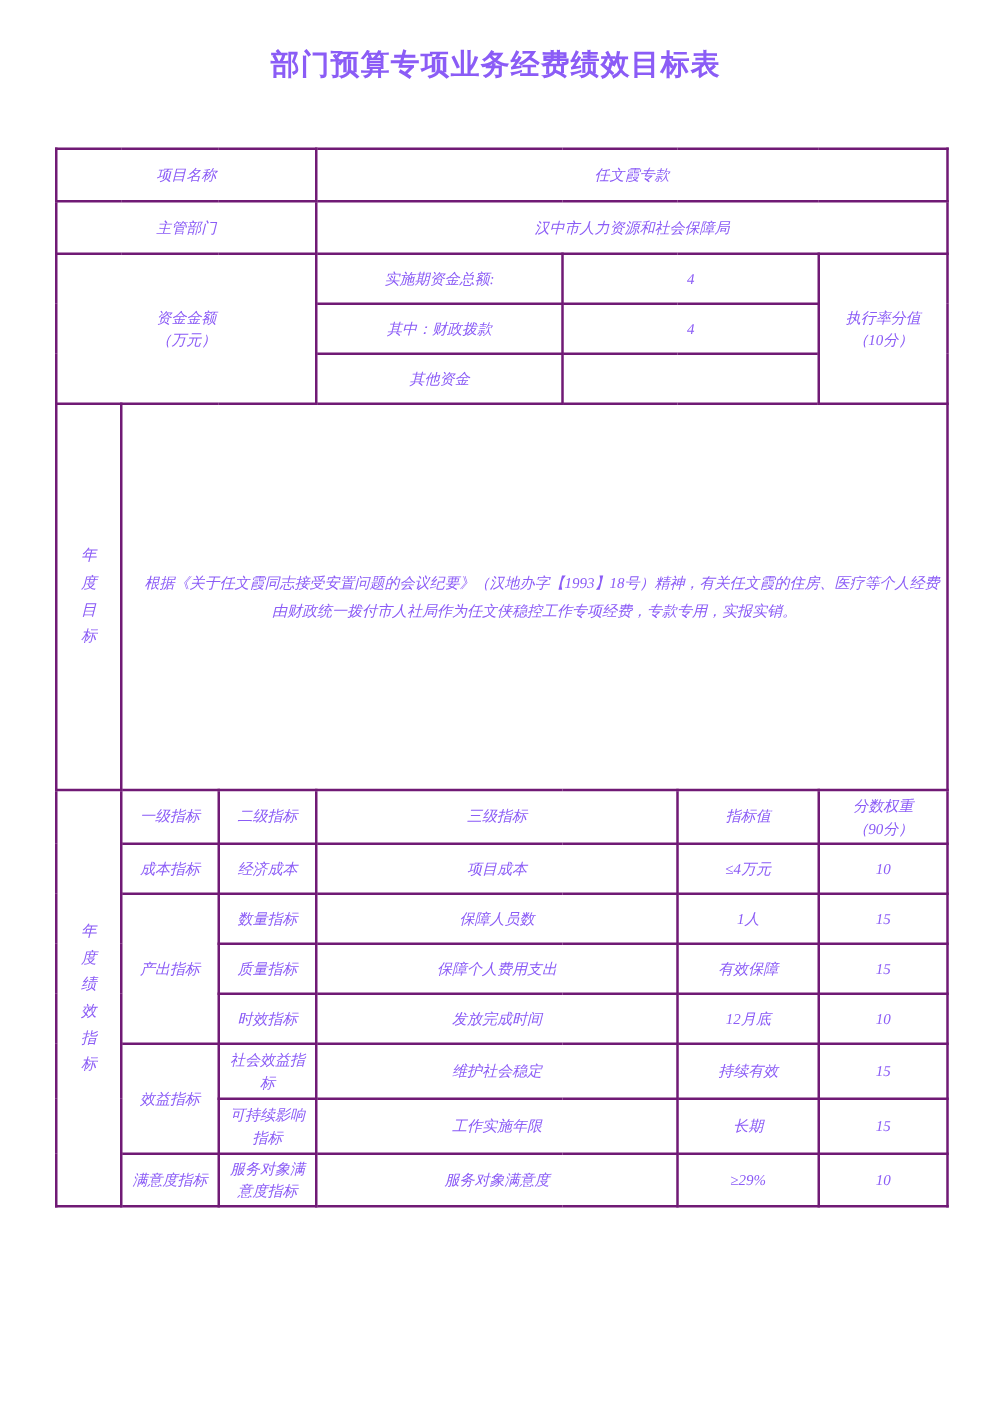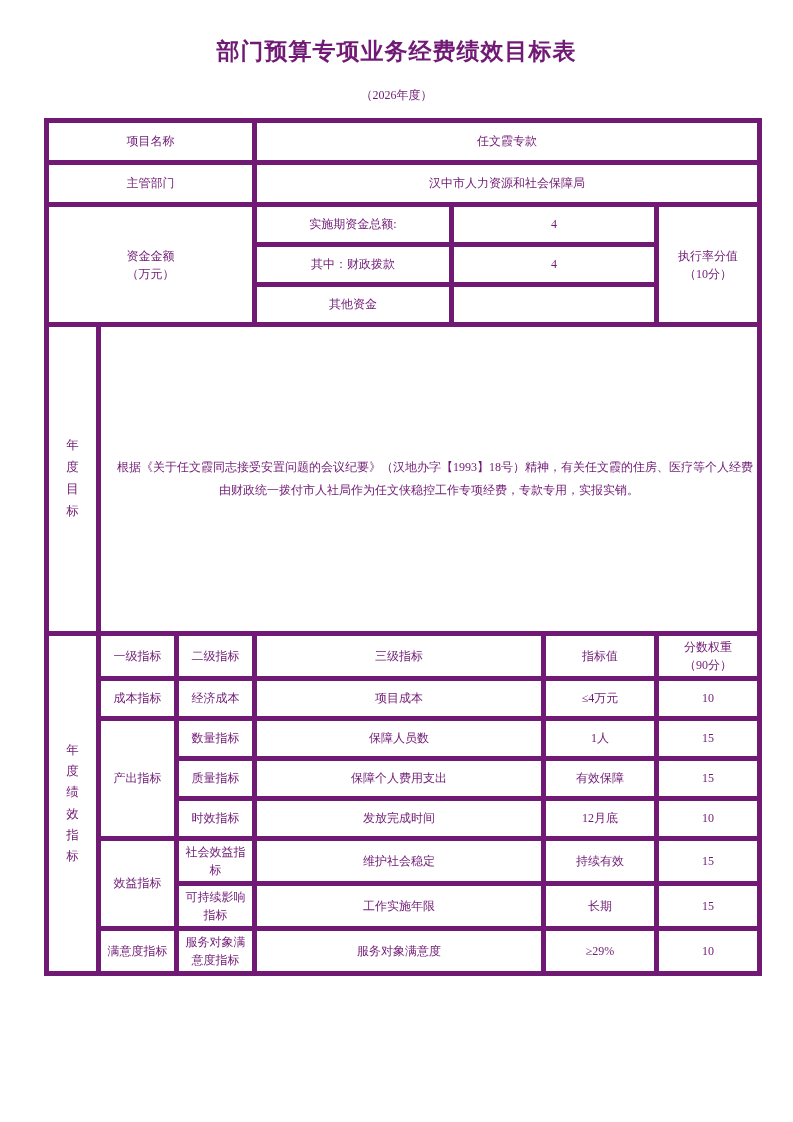--- a/index.html
+++ b/index.html
@@ -3,21 +3,21 @@
 <meta charset="utf-8">
 <style>
   * { margin: 0; padding: 0; box-sizing: border-box; }
   body { background: #ffffff; }
   .page {
     position: relative;
     width: 793px;
     height: 1122px;
     background: #ffffff;
     font-family: "Liberation Serif", "DejaVu Serif", serif;
-    color: #701a75;
+    color: #8b5cf6;
     overflow: hidden;
     padding-left: 24px;
   }
   .doc-title {
     position: absolute;
     top: 36px;
     left: 0;
     width: 100%;
     text-align: center;
     font-size: 23px;
@@ -36,26 +36,27 @@
   table.form {
     position: absolute;
     top: 118px;
     left: 44px;
     width: 713px;
     border-collapse: collapse;
     table-layout: fixed;
     border: 2px solid #000;
   }
   table.form td {
-    border: 5px solid #701a75;
+    border: 2px solid #701a75;
     font-size: 12px;
     text-align: center;
     vertical-align: middle;
     padding: 2px 4px;
     overflow: hidden;
+    font-style: italic;
   }
   td.lbl { }
   td.right-lbl { text-align: right; padding-right: 3px; margin-left: 36px; }
   td.goal-cell {
     text-align: left;
     vertical-align: middle;
     padding: 6px 10px 6px 8px;
     font-size: 12.5px;
     line-height: 1.9;
     text-indent: 1em;
@@ -77,21 +78,20 @@
     line-height: 1.55;
   }
   .notes .row2 { margin-left: 24px; }
 </style>
 </head>
 <body>
 
 <div class="page">
 
   <div class="doc-title">部门预算专项业务经费绩效目标表</div>
-  <div class="doc-subtitle">（2026年度）</div>
 
   <table class="form">
     <colgroup>
       <col style="width:52px">
         <col style="width:78px">
         <col style="width:78px">
       <col style="width:197px">
         <col style="width:92px">
         <col style="width:113px">
       <col style="width:103px">

